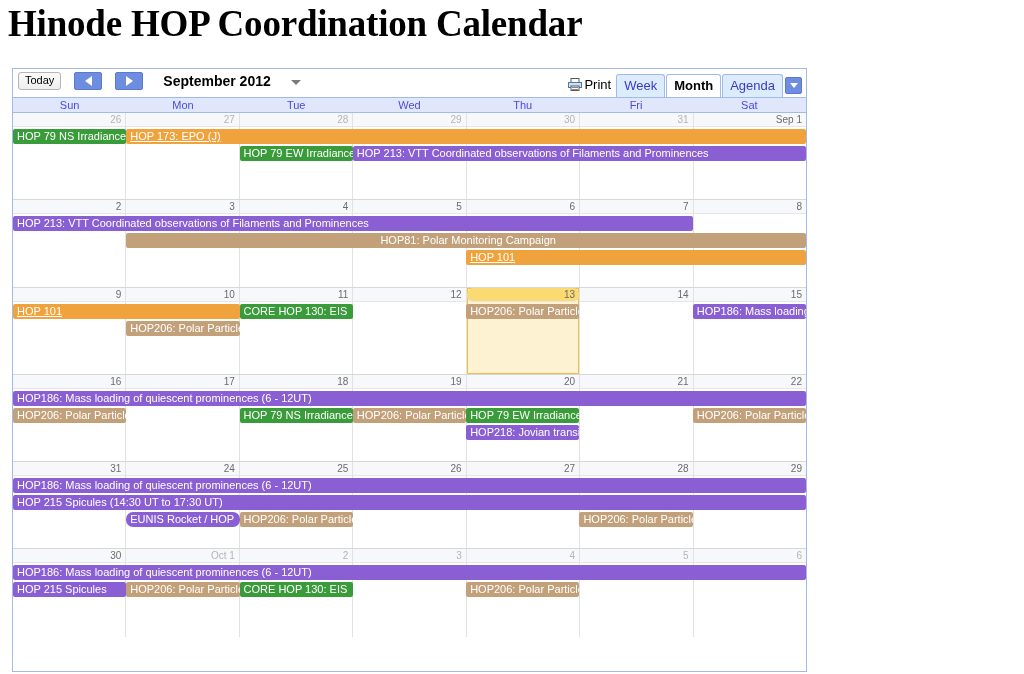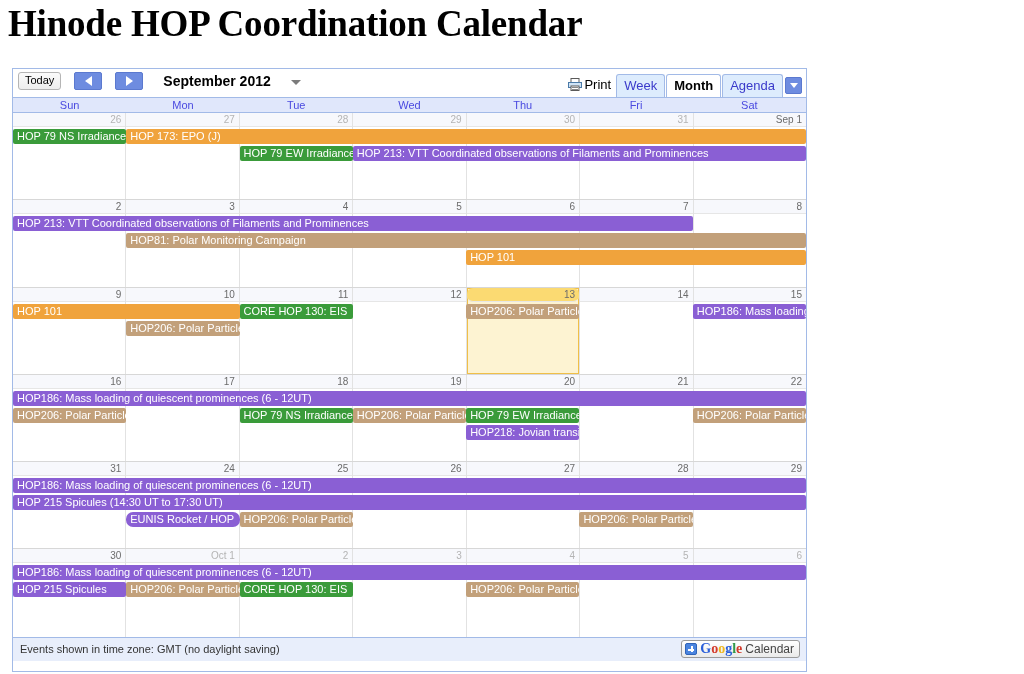--- a/index.html
+++ b/index.html
@@ -197,22 +197,22 @@
     color: #ffffff;
     padding-left: 4px;
     white-space: nowrap;
     overflow: hidden;
     border-radius: 2px;
     pointer-events: auto;
     cursor: pointer;
   }
   .evt.purple { background: #8a5fd4; }
   .evt.green  { background: #3a9b3a; }
-  .evt.orange { background: #f0a33c; }
-  .evt.tan    { background: #c2a07a; }
+  .evt.orange { background: #f0a33c; text-decoration: underline; }
+  .evt.tan    { background: #c2a07a; text-align: center; }
 
   
   .gc-footer {
     position: relative;
     height: 24px;
     background: #e8eefb;
     border-top: 1px solid #a2bae7;
   }
   .tz-note {
     position: absolute;
@@ -489,23 +489,15 @@
           <div class="events-layer">
             <div class="evt purple" style="left: 0%; width: 100%; top: 1px;">HOP186: Mass loading of quiescent prominences (6 - 12UT)</div>
             <div class="evt purple" style="left: 0%; width: 14.2857%; top: 18px;">HOP 215 Spicules</div>
             <div class="evt tan" style="left: 14.2857%; width: 14.2857%; top: 18px;">HOP206: Polar Particles</div>
             <div class="evt green" style="left: 28.5714%; width: 14.2857%; top: 18px;">CORE HOP 130: EIS</div>
             <div class="evt tan" style="left: 57.1429%; width: 14.2857%; top: 18px;">HOP206: Polar Particles</div>
           </div>
         </div>
       </div>
 
-    <div class="gc-footer">
-      <div class="tz-note">Events shown in time zone: GMT (no daylight saving)</div>
-      <div class="gcal-badge">
-        <span class="plus-box"></span>
-        <span class="glogo"><span class="b">G</span><span class="r">o</span><span class="y">o</span><span class="b">g</span><span class="g">l</span><span class="r">e</span></span>
-        <span class="cal-word">Calendar</span>
-      </div>
-    </div>
 
   </div>
 </div>
 
 </body></html>

